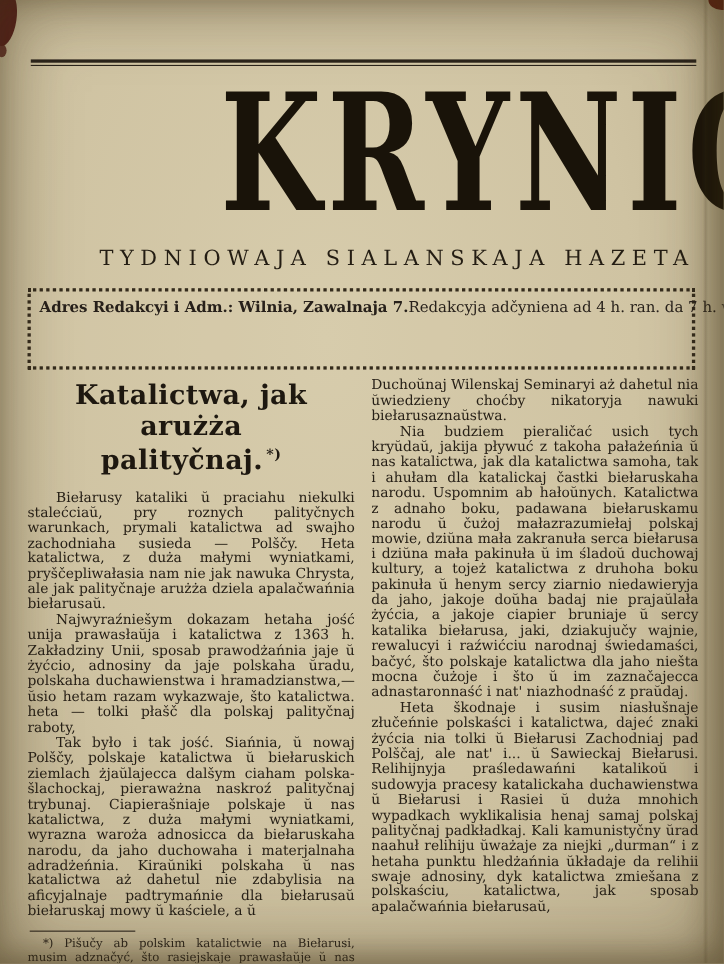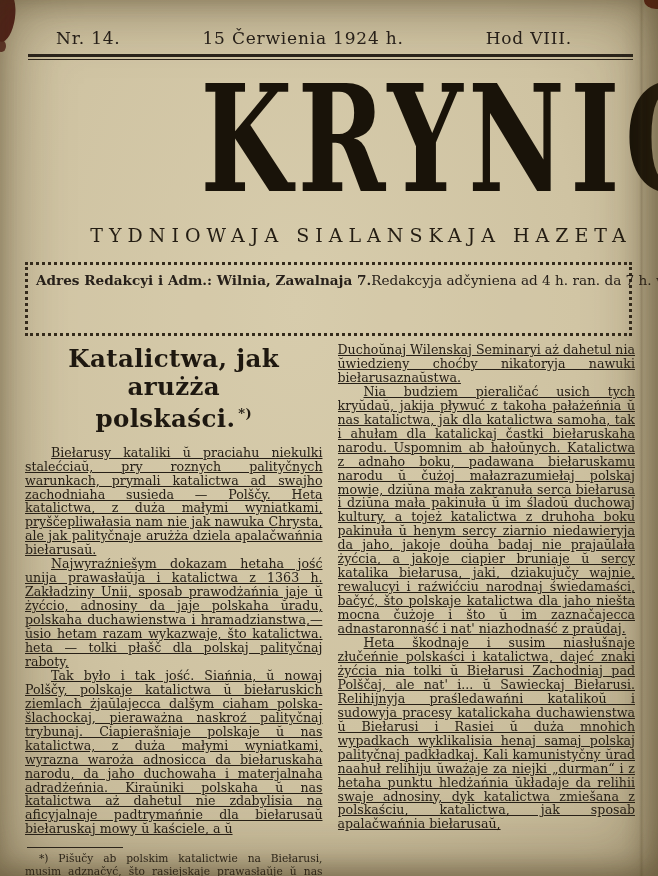--- a/index.html
+++ b/index.html
@@ -56,41 +56,36 @@
 
   .columns { position:absolute; top:343px; left:25px; right:23px; bottom:0;
     display:flex; gap:15px; }
   .col { flex:1; overflow:hidden; }
 
   .article-title { margin:2px 0 13px; text-align:center;
     font-size:24.5px; line-height:27.5px; font-weight:bold; letter-spacing:0.4px; color:#1e1810; }
   .article-title sup { font-size:13px; font-weight:bold; margin-left:3px; }
 
   .body-p { margin:0; font-size:12.6px; line-height:13.95px; text-align:justify;
-    color:#272017;text-decoration:underline; }
+    color:#272017; }
   .ind { text-indent:26px; }
 
   .fn-rule { width:96px; height:1px; background:#2b241b; margin:11px 0 5px 2px; }
   .footnote { margin:0; font-size:10.7px; line-height:12.3px; text-align:justify; color:#2c251b; }
   .footnote-ref-indent { text-indent:14px; }
 </style>
 </head>
 <body>
 
 <div class="page">
 
   <div class="stain-tl"></div>
   <div class="stain-tl2"></div>
   <div class="stain-tr"></div>
 
-  <div class="header-row">
-    <span class="h-left">Nr. 14.</span>
-    <span class="h-center">15 Čerwienia 1924 h.</span>
-    <span class="h-right">Hod VIII.</span>
-  </div>
 
   <div class="double-rule">
     <div class="rule-a"></div>
     <div class="rule-b"></div>
   </div>
 
   <div class="masthead-wrap">
     <div class="masthead">KRYNICA</div>
   </div>
   <div class="subtitle">TYDNIOWAJA SIALANSKAJA HAZETA</div>
@@ -105,21 +100,21 @@
       <p><b>„Krynica“ naskroź:</b><span> na hod 6.000.000 m. p.</span></p>
       <p class="bold">Asobny numar kaštuje 200.000 m. p.</p>
     </div>
   </div>
 
   <div class="columns">
 
     <div class="col">
       <h2 class="article-title">
         <span>Katalictwa, jak arużża</span><br>
-        <span>polskaści.</span><sup>*)</sup>
+        <span>palityčnaj.</span><sup>*)</sup>
       </h2>
       <p class="body-p ind">Biełarusy kataliki ŭ praciahu niekulki stalećciaŭ, pry roznych palityčnych warunkach, prymali katalictwa ad swajho zachodniaha susieda — Polščy. Heta katalictwa, z duża małymi wyniatkami, pryščepliwałasia nam nie jak nawuka Chrysta, ale jak palityčnaje arużża dziela apalačwańnia biełarusaŭ.</p>
       <p class="body-p ind">Najwyraźniešym dokazam hetaha jość unija prawasłaŭja i katalictwa z 1363 h. Zakładziny Unii, sposab prawodżańnia jaje ŭ żyćcio, adnosiny da jaje polskaha ŭradu, polskaha duchawienstwa i hramadzianstwa,— ŭsio hetam razam wykazwaje, što katalictwa. heta — tolki płašč dla polskaj palityčnaj raboty,</p>
       <p class="body-p ind">Tak było i tak jość. Siańnia, ŭ nowaj Polščy, polskaje katalictwa ŭ biełaruskich ziemlach żjaŭlajecca dalšym ciaham polska-šlachockaj, pieraważna naskroź palityčnaj trybunaj. Ciapierašniaje polskaje ŭ nas katalictwa, z duża małymi wyniatkami, wyrazna waroża adnosicca da biełaruskaha narodu, da jaho duchowaha i materjalnaha adradżeńnia. Kiraŭniki polskaha ŭ nas katalictwa aż dahetul nie zdabylisia na aficyjalnaje padtrymańnie dla biełarusaŭ biełaruskaj mowy ŭ kaściele, a ŭ</p>
       <div class="fn-rule"></div>
       <p class="footnote footnote-ref-indent">*) Pišučy ab polskim katalictwie na Biełarusi, musim adznačyć, što rasiejskaje prawasłaŭje ŭ nas jość takża škodnym i nienarmalnym.</p>
     </div>
 
     <div class="col">
       <p class="body-p">Duchoŭnaj Wilenskaj Seminaryi aż dahetul nia ŭwiedzieny choćby nikatoryja nawuki biełarusaznaŭstwa.</p>

